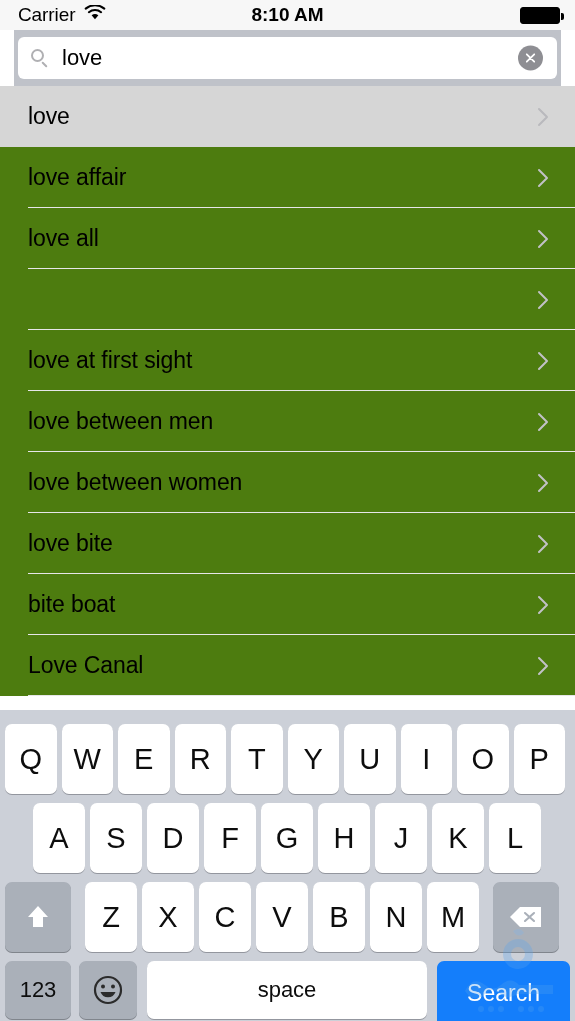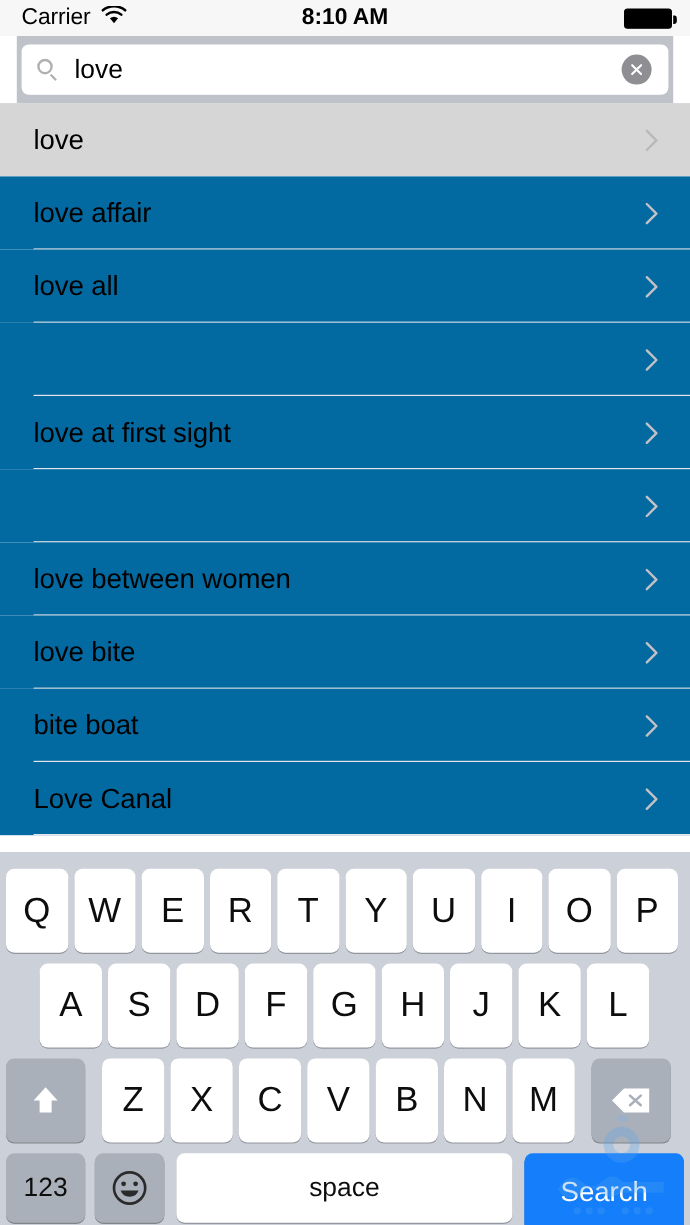--- a/index.html
+++ b/index.html
@@ -45,21 +45,21 @@
   .clearbtn { position:absolute; right:14px; top:50%; transform:translateY(-50%);
               width:25px; height:25px; border-radius:50%; background:#8e8e93;
               display:flex; align-items:center; justify-content:center; }
   .clearbtn svg { width:13px; height:13px; display:block; }
 
   
   .list { position:absolute; top:86px; left:0; width:575px; height:624px; background:#ffffff; }
   .rowtop-line { position:absolute; top:0; left:0; width:575px; height:1px; background:#e0e0e2; }
   .row {
     position:relative; height:61px; width:575px;
-    display:flex; align-items:center; background:#0369a1;
+    display:flex; align-items:center; background:#4d7c0f;
   }
   .row.selected { background:#d6d6d6; }
   .row .label { margin-left:28px; font-size:23px; color:#000; letter-spacing:-0.1px; }
   .row .chev { position:absolute; right:26px; top:50%; transform:translateY(-50%);
                width:12px; height:20px; }
   .row .chev svg { display:block; width:12px; height:20px; }
   .sep { position:absolute; bottom:0; left:28px; width:547px; height:1px; background:#e6e6e8; }
 
   
   .keyboard {
@@ -183,20 +183,21 @@
       <span class="label">love at first sight</span>
       <span class="chev">
         <svg viewBox="0 0 12 20">
             <path d="M2 2 L10 10 L2 18" stroke="#c2c2c6" stroke-width="2" fill="none" stroke-linecap="round" stroke-linejoin="round"></path>
           </svg>
       </span>
       <span class="sep"></span>
     </div>
 
     <div class="row">
+      <span class="label">love between men</span>
       <span class="chev">
         <svg viewBox="0 0 12 20">
             <path d="M2 2 L10 10 L2 18" stroke="#c2c2c6" stroke-width="2" fill="none" stroke-linecap="round" stroke-linejoin="round"></path>
           </svg>
       </span>
       <span class="sep"></span>
     </div>
 
     <div class="row">
       <span class="label">love between women</span>

